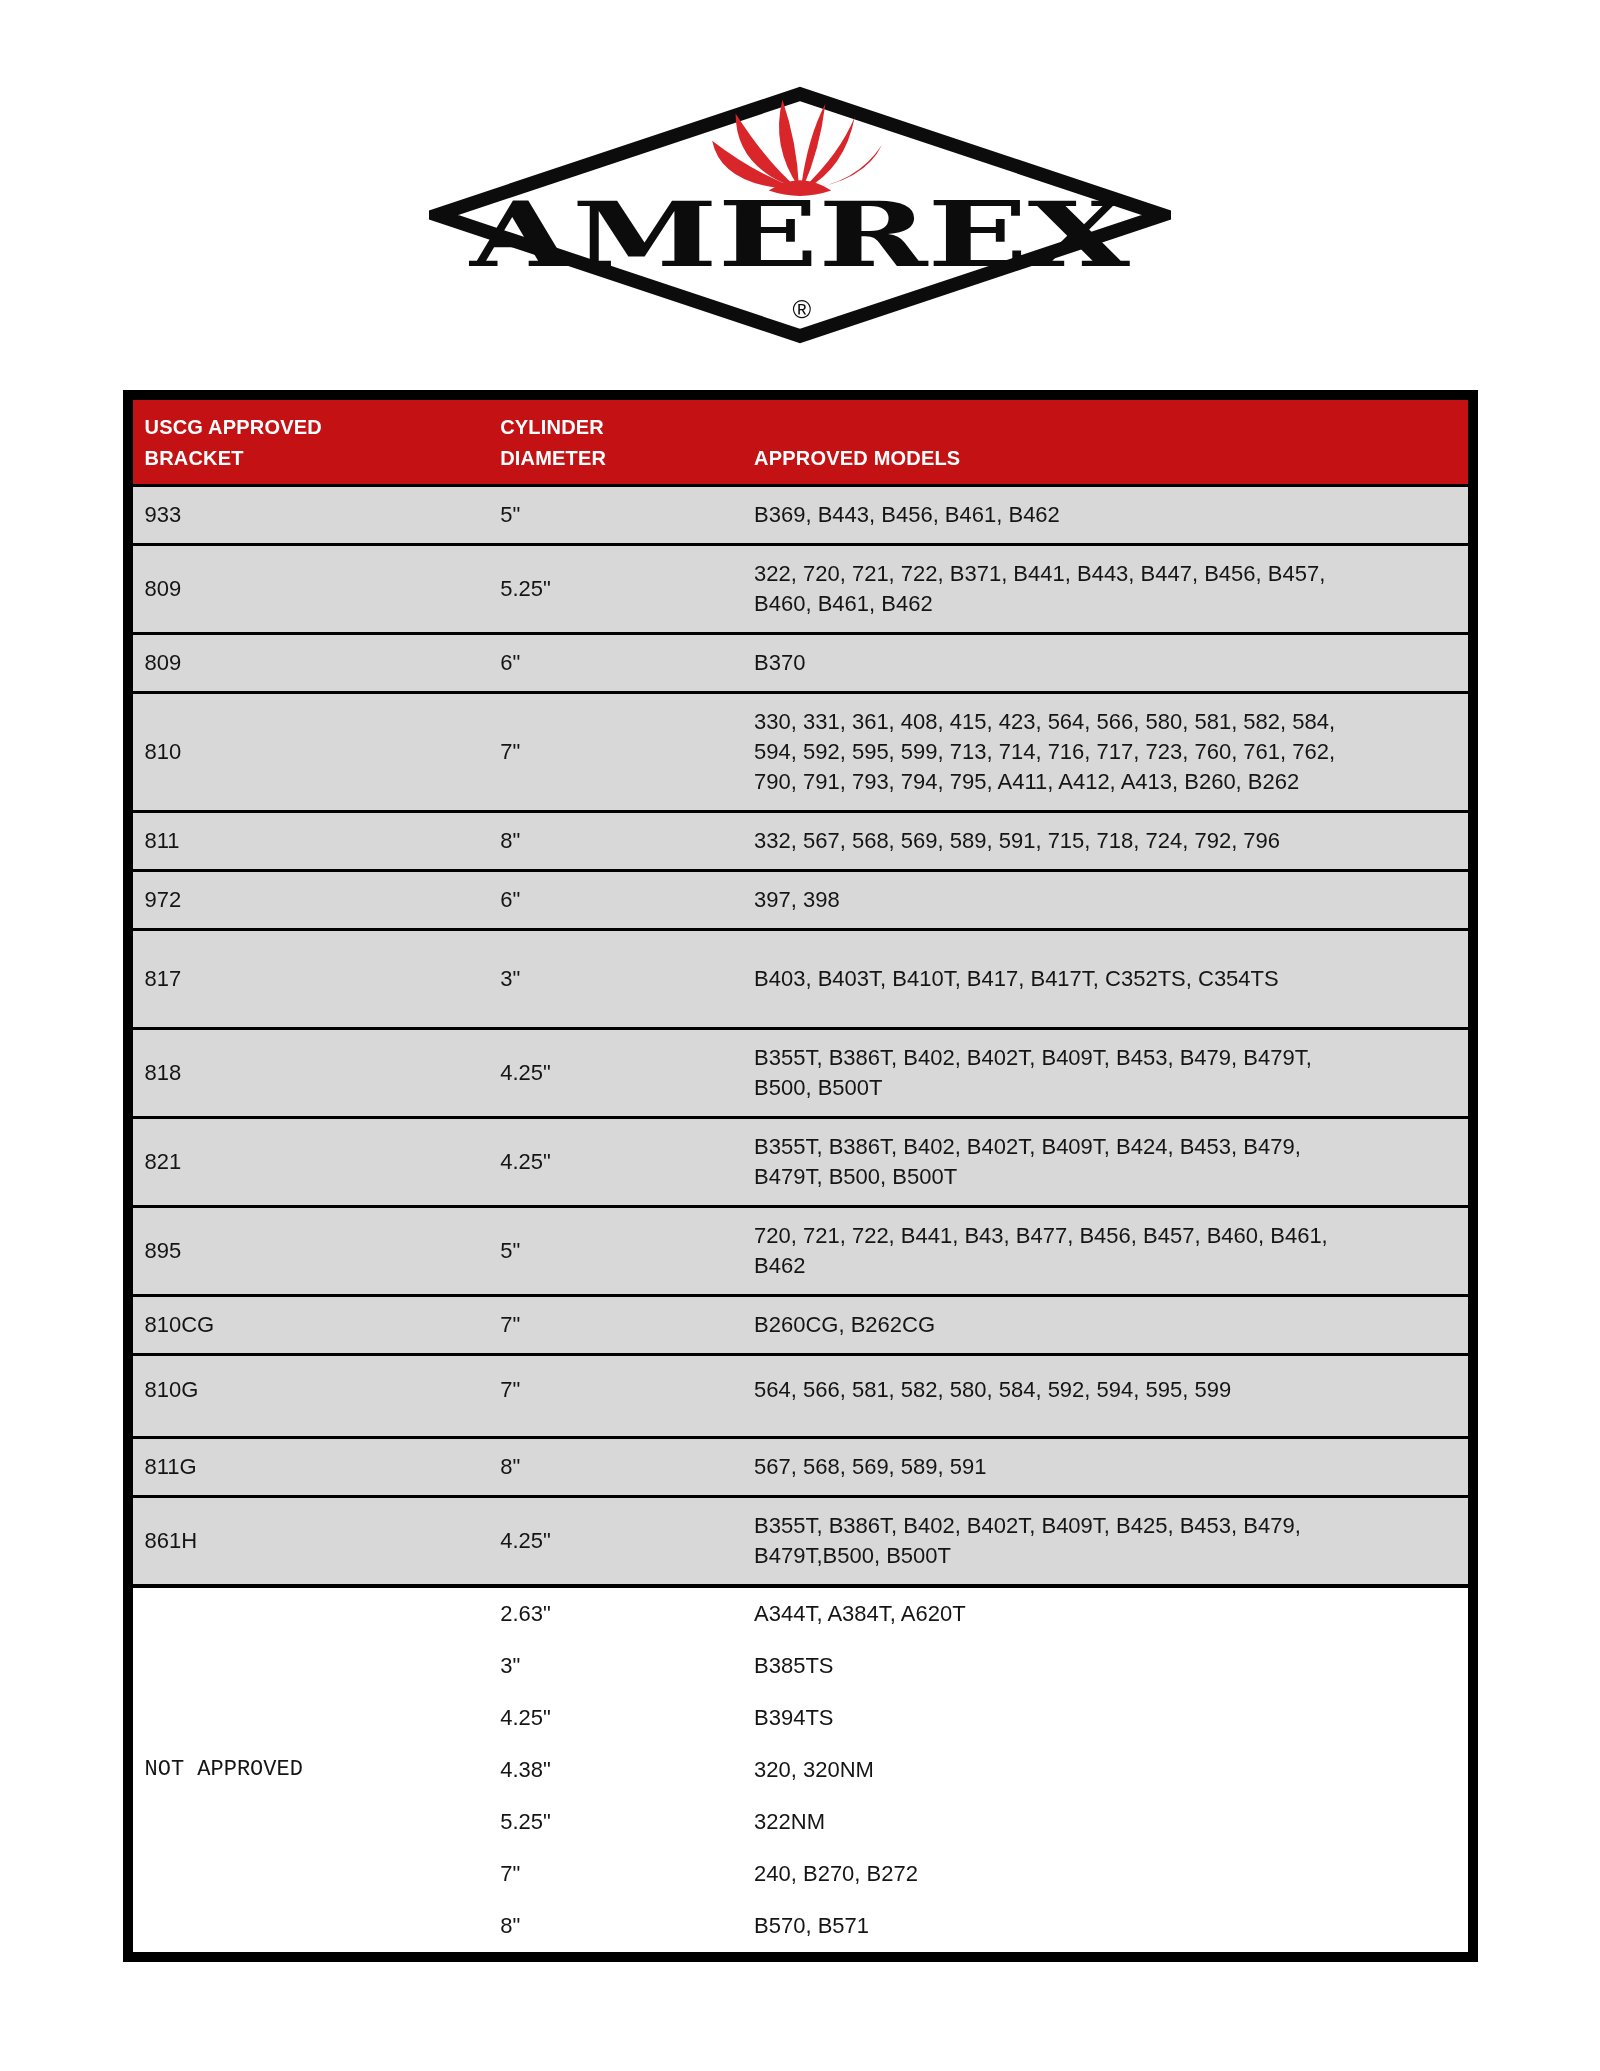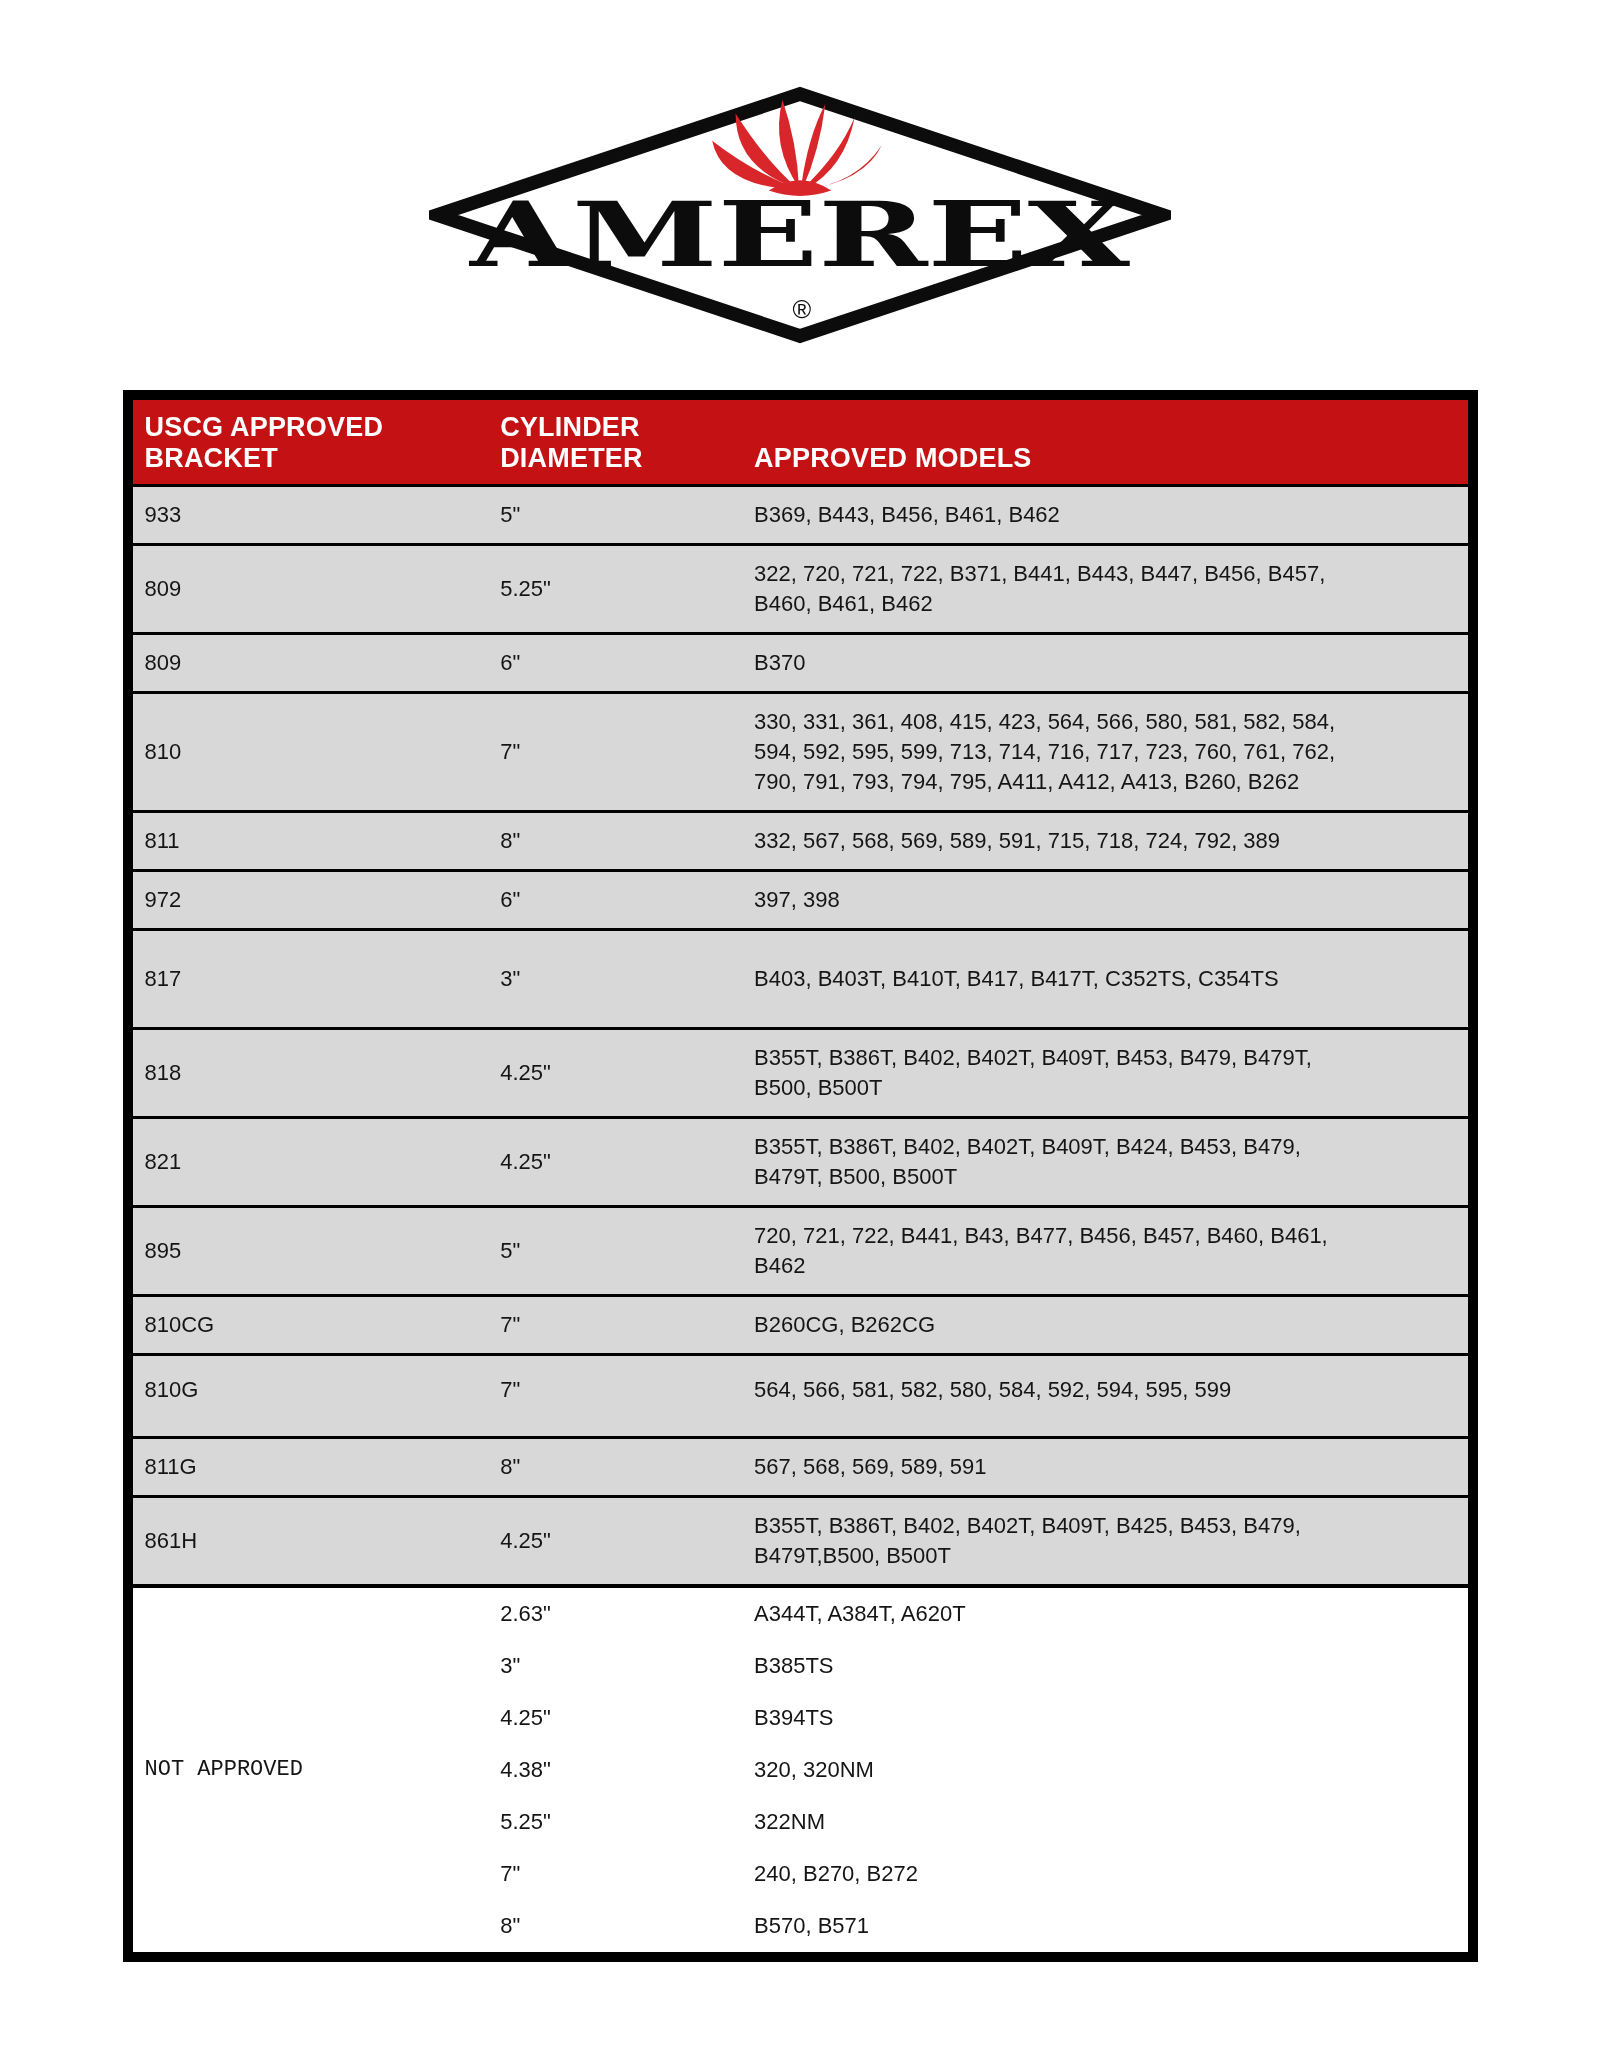--- a/index.html
+++ b/index.html
@@ -27,21 +27,21 @@
     border:10px solid var(--ink);
     table-layout:fixed;
   }
   col.c1{width:358px;}
   col.c2{width:252px;}
   col.c3{width:725px;}
 
   thead th{
     background:var(--header-bg);
     color:#ffffff;
-    font-size:27px;
+    font-size:20px;
     font-weight:bold;
     text-align:left;
     vertical-align:bottom;
     white-space:pre-line;
     padding:12px 6px 10px 12px;
     line-height:31px;
     letter-spacing:0.2px;
   }
 
   tbody td{
@@ -129,21 +129,21 @@
           <td class="models-cell">B370</td>
         </tr>
         <tr class="main-row">
           <td>810</td>
           <td>7"</td>
           <td class="models-cell">330, 331, 361, 408, 415, 423, 564, 566, 580, 581, 582, 584, 594, 592, 595, 599, 713, 714, 716, 717, 723, 760, 761, 762, 790, 791, 793, 794, 795, A411, A412, A413, B260, B262</td>
         </tr>
         <tr class="main-row">
           <td>811</td>
           <td>8"</td>
-          <td class="models-cell">332, 567, 568, 569, 589, 591, 715, 718, 724, 792, 389</td>
+          <td class="models-cell">332, 567, 568, 569, 589, 591, 715, 718, 724, 792, 796</td>
         </tr>
         <tr class="main-row">
           <td>972</td>
           <td>6"</td>
           <td class="models-cell">397, 398</td>
         </tr>
         <tr class="main-row">
           <td>817</td>
           <td>3"</td>
           <td class="models-cell">B403, B403T, B410T, B417, B417T, C352TS, C354TS</td>

